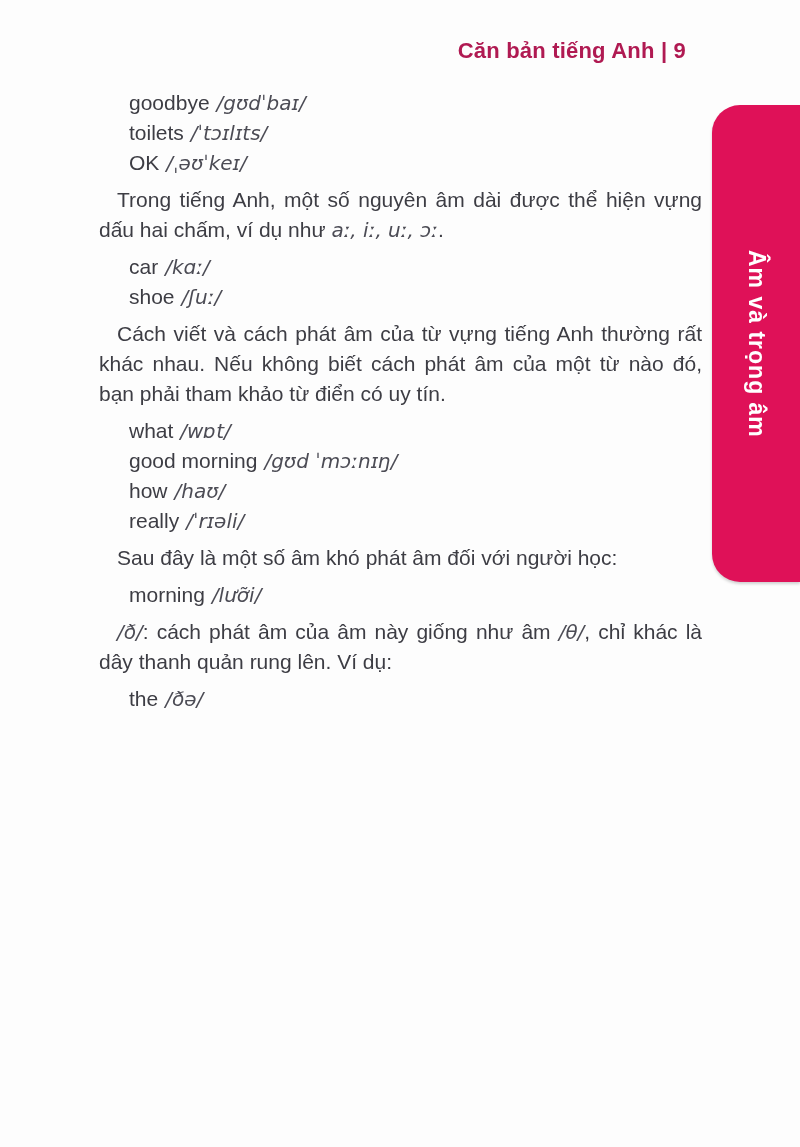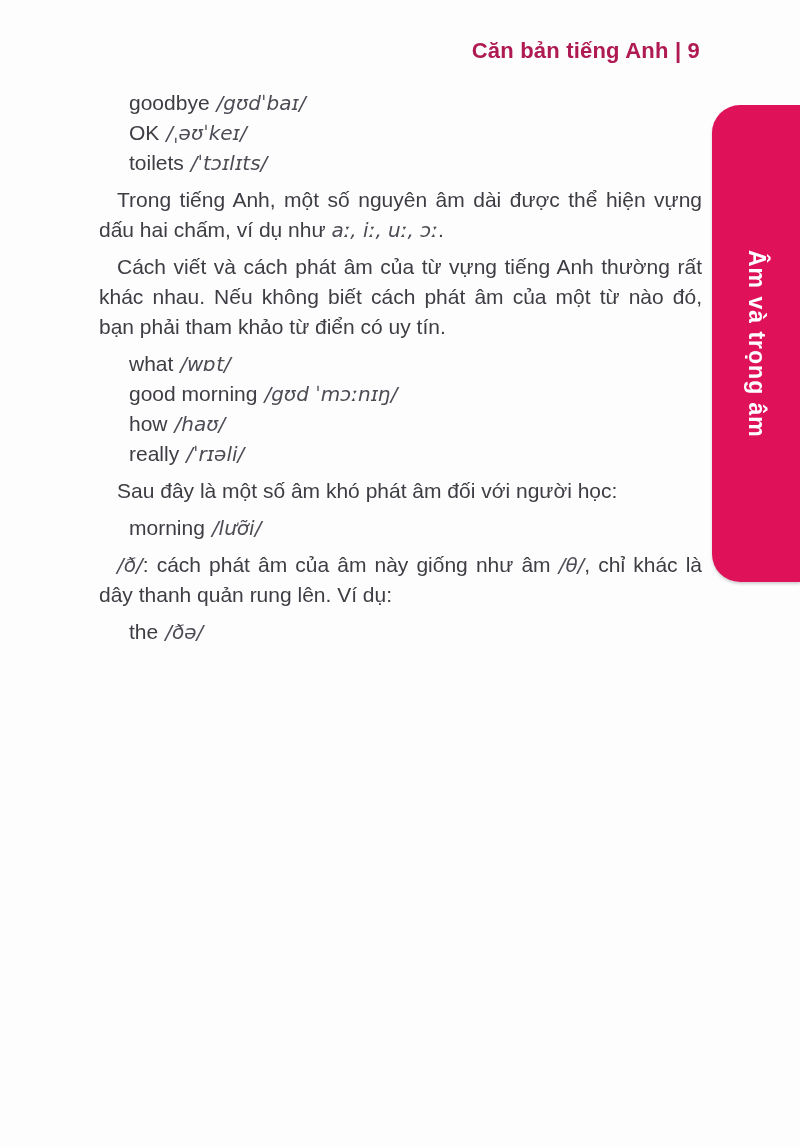--- a/index.html
+++ b/index.html
@@ -14,21 +14,21 @@
   body{
     background:var(--paper);
     font-family:"Liberation Sans",sans-serif;
     color:var(--ink);
     position:relative;
     overflow:hidden;
   }
   .running-head{
     position:absolute;
     top:38px;
-    right:100px;
+    right:114px;
     font-size:22px;
     font-weight:bold;
     color:var(--header);
     letter-spacing:.2px;
   }
   .chapter-tab{
     position:absolute;
     top:105px;
     right:0;
     width:88px;
@@ -83,24 +83,28 @@
 
 <div class="running-head">Căn bản tiếng Anh | 9</div>
 
 <div class="chapter-tab">
   <span class="chapter-tab-label">Âm và trọng âm</span>
 </div>
 
 <main class="content">
     <div class="word-list">
       <div class="word-entry"><span class="word-label">goodbye</span><span class="ipa-label">/gʊdˈbaɪ/</span></div>
+      <div class="word-entry"><span class="word-label">toilets</span><span class="ipa-label">/ˈtɔɪlɪts/</span></div>
       <div class="word-entry"><span class="word-label">OK</span><span class="ipa-label">/ˌəʊˈkeɪ/</span></div>
-      <div class="word-entry"><span class="word-label">toilets</span><span class="ipa-label">/ˈtɔɪlɪts/</span></div>
     </div>
     <p class="para"><span class="seg">Trong tiếng Anh, một số nguyên âm dài được thể hiện vựng dấu hai chấm, ví dụ như </span><span class="ipa">aː, iː, uː, ɔː</span><span class="seg">.</span></p>
+    <div class="word-list">
+      <div class="word-entry"><span class="word-label">car</span><span class="ipa-label">/kɑː/</span></div>
+      <div class="word-entry"><span class="word-label">shoe</span><span class="ipa-label">/ʃuː/</span></div>
+    </div>
     <p class="para"><span class="seg">Cách viết và cách phát âm của từ vựng tiếng Anh thường rất khác nhau. Nếu không biết cách phát âm của một từ nào đó, bạn phải tham khảo từ điển có uy tín.</span></p>
     <div class="word-list">
       <div class="word-entry"><span class="word-label">what</span><span class="ipa-label">/wɒt/</span></div>
       <div class="word-entry"><span class="word-label">good morning</span><span class="ipa-label">/gʊd ˈmɔːnɪŋ/</span></div>
       <div class="word-entry"><span class="word-label">how</span><span class="ipa-label">/haʊ/</span></div>
     </div>
     <div class="word-list">
       <div class="word-entry"><span class="word-label">really</span><span class="ipa-label">/ˈrɪəli/</span></div>
     </div>
     <p class="para"><span class="seg">Sau đây là một số âm khó phát âm đối với người học:</span></p>

